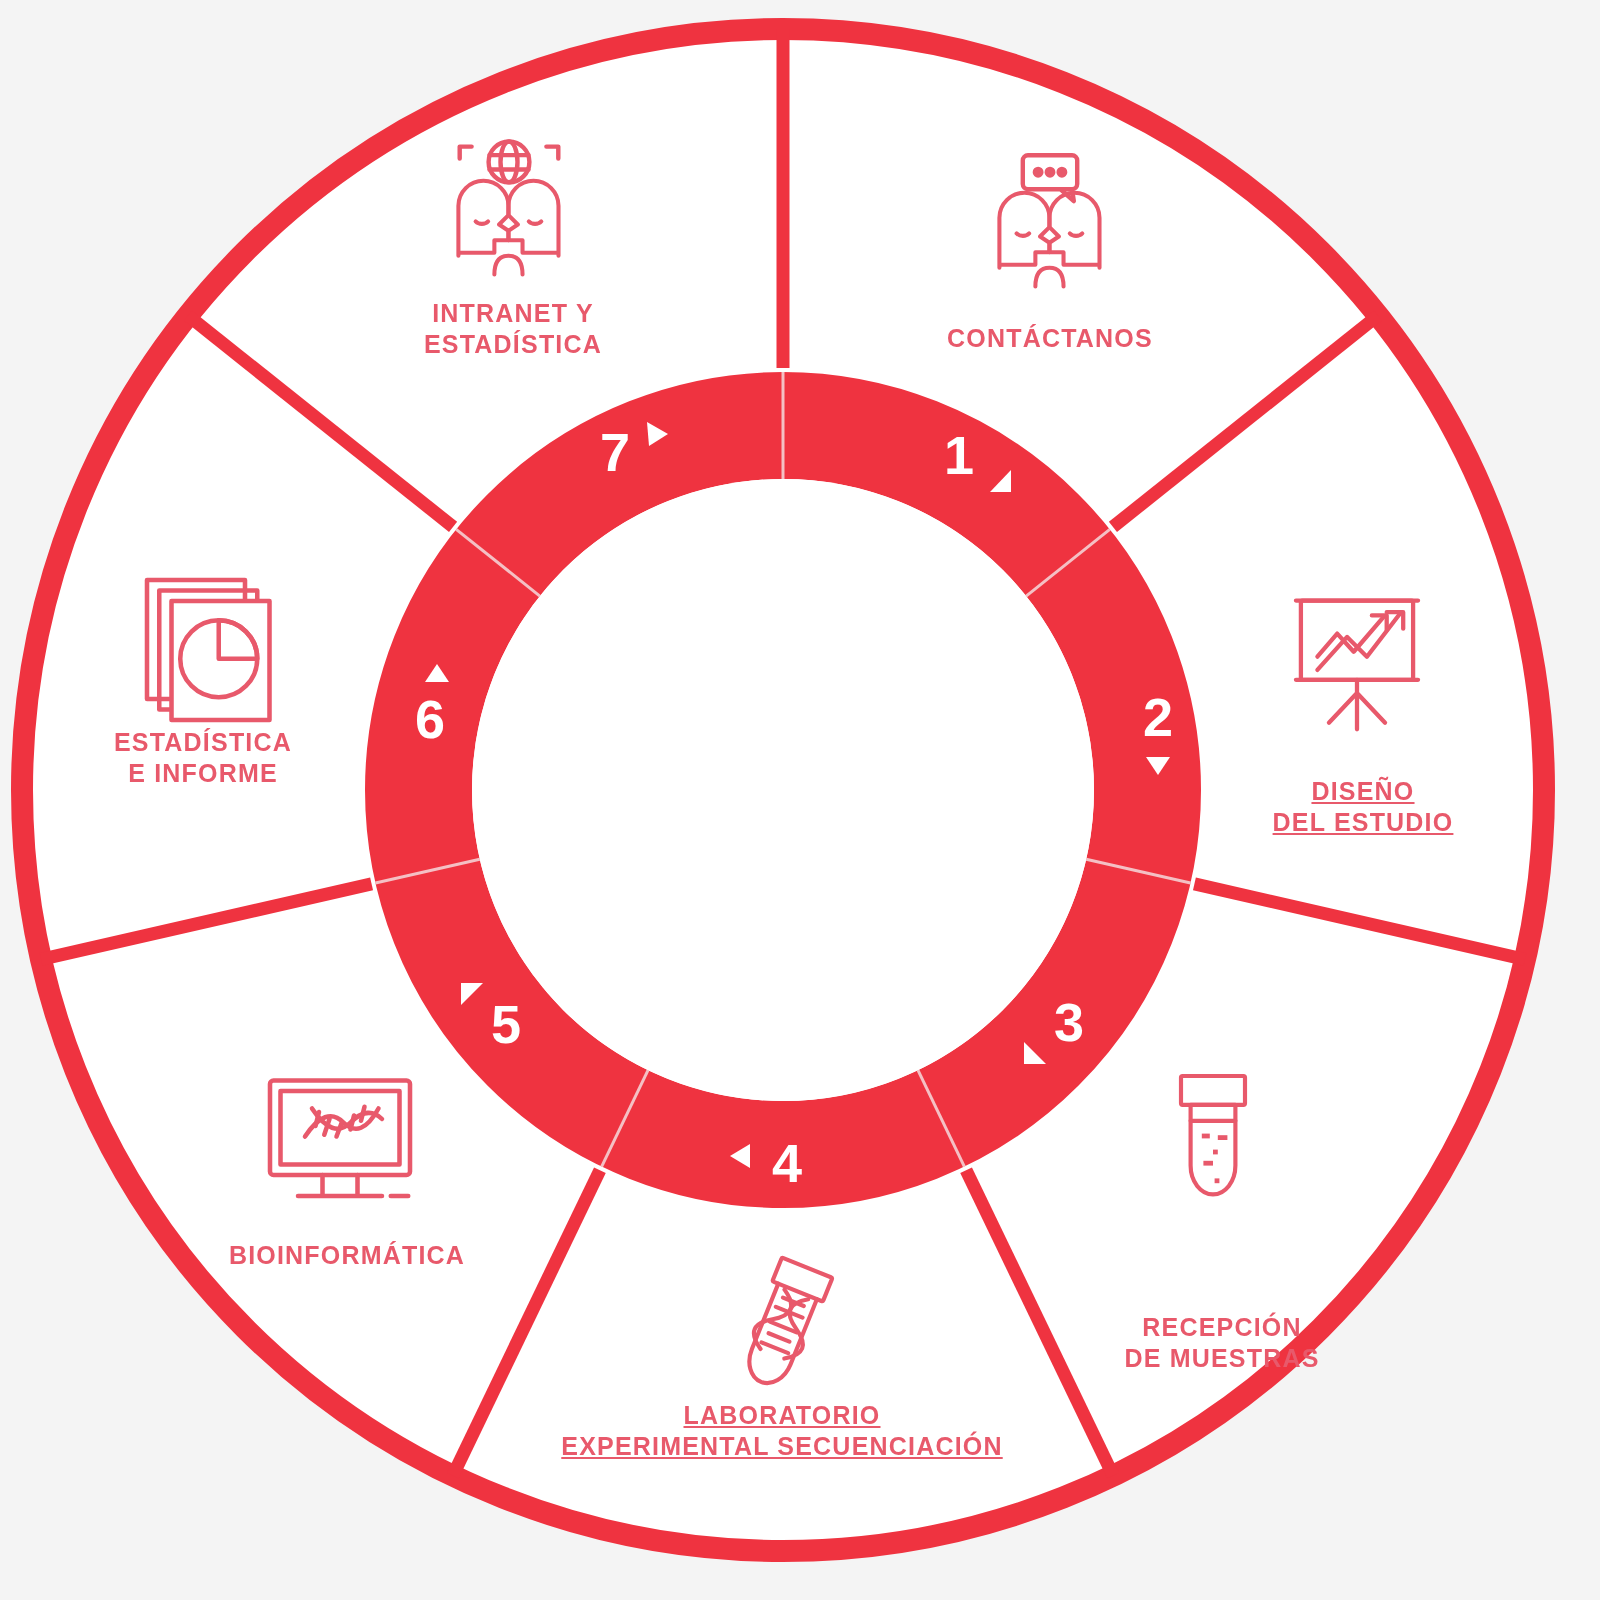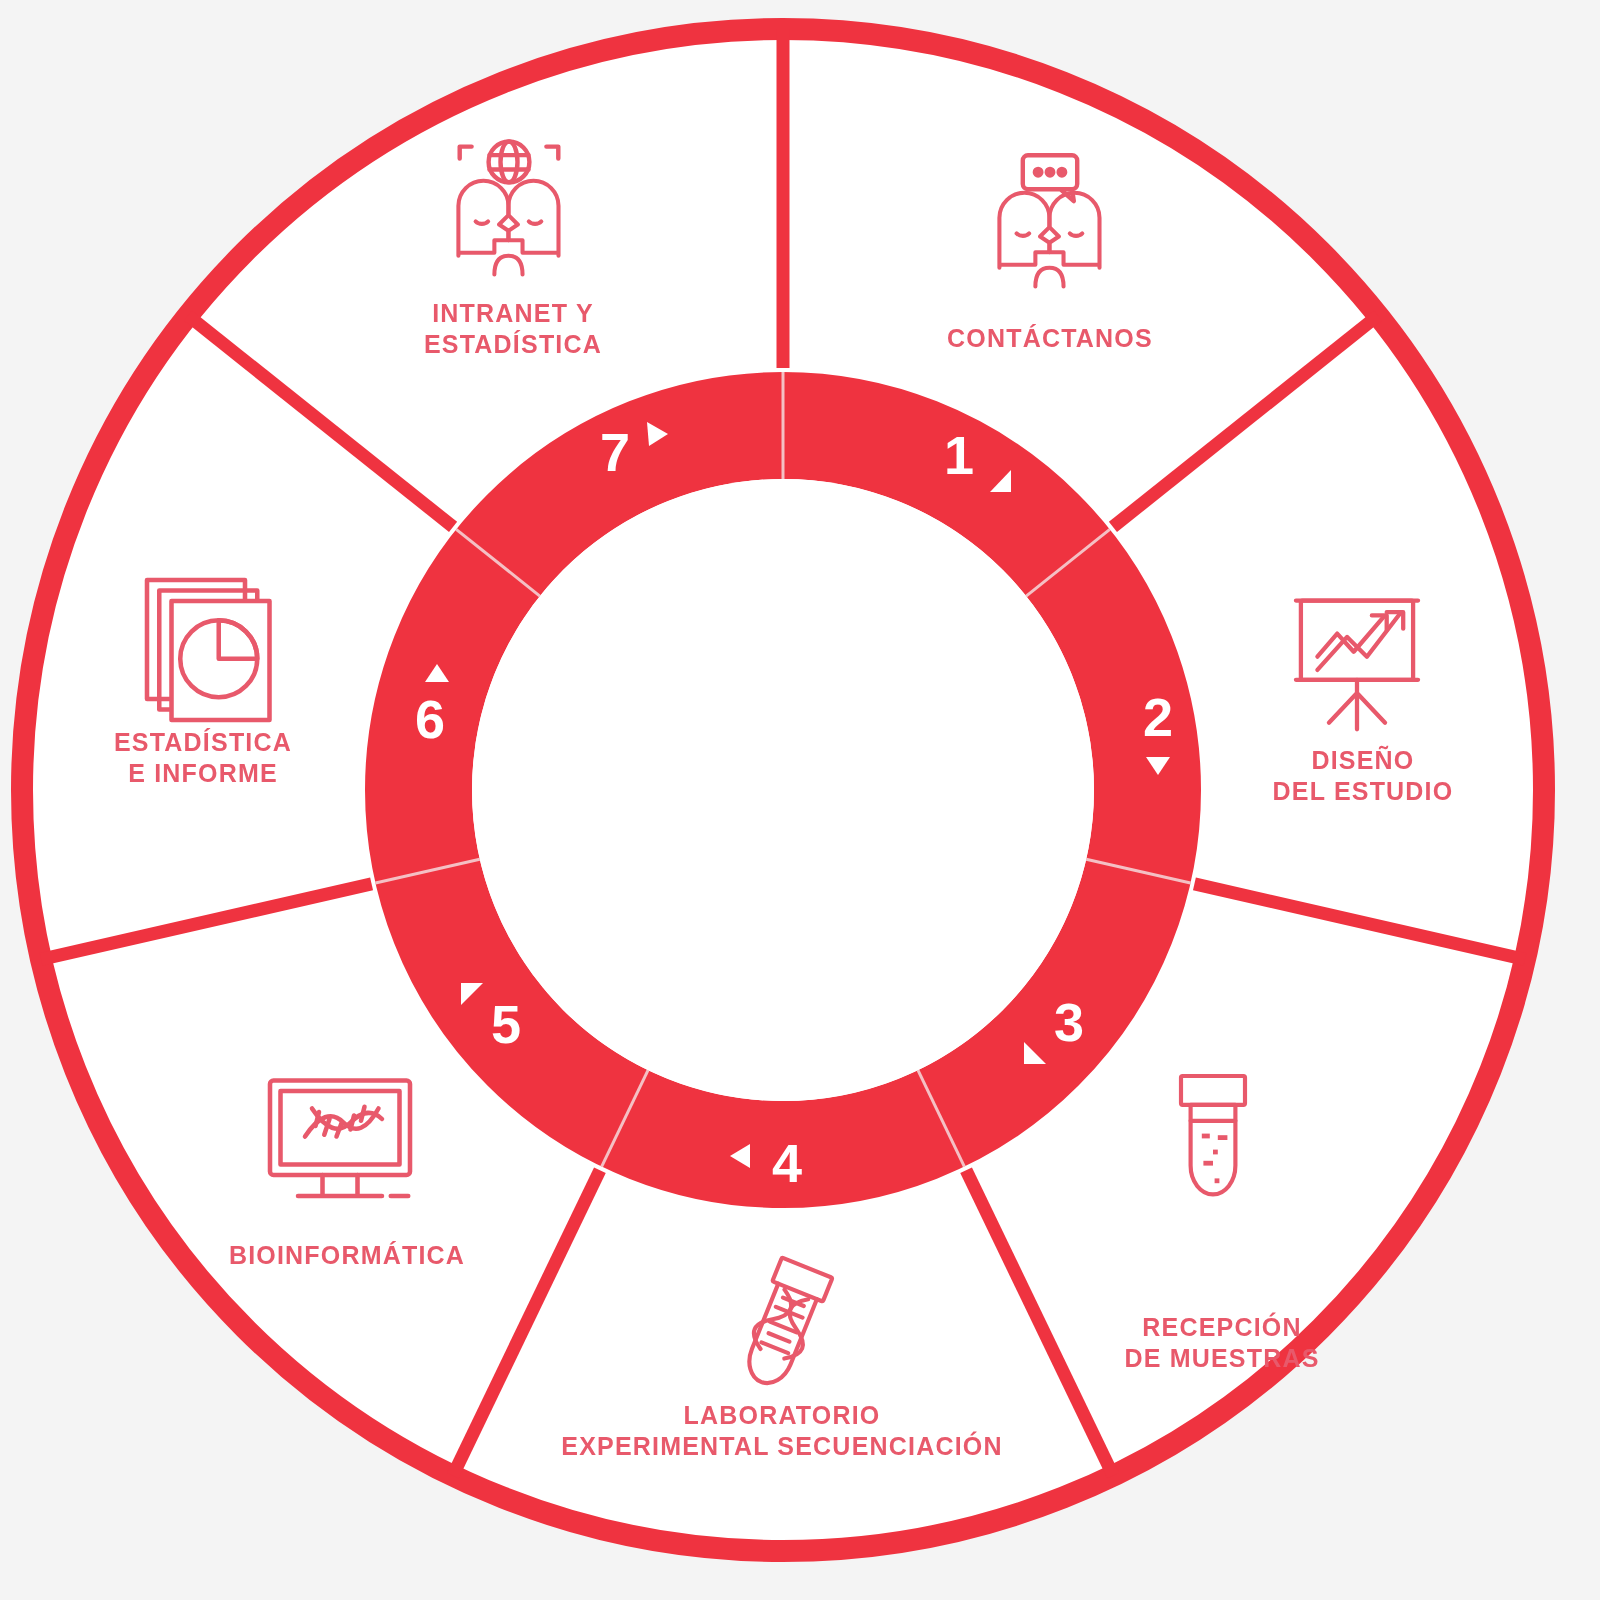--- a/index.html
+++ b/index.html
@@ -105,21 +105,21 @@
         <svg width="165" height="165" viewBox="0 0 100 100" fill="none" stroke="#e8596b" stroke-width="2.6" stroke-linecap="round" stroke-linejoin="round">
           <rect x="16" y="14" width="68" height="48" rx="1"></rect>
           <path d="M13 14 H87 M13 62 H87"></path>
           <path d="M50 62 V92 M50 70 L33 88 M50 70 L67 88"></path>
           <path d="M26 48 L38 34 L48 45 L66 24"></path>
           <path d="M59 23 H68 V32"></path>
           <path d="M26 56 L44 36 L56 48 L76 22"></path>
           <path d="M68 21 H78 V31"></path>
         </svg>
       </div>
-      <div class="seg-label" style="left: 1363px; top: 745px;">DISEÑO
+      <div class="seg-label" style="left: 1363px; top: 776px; text-decoration: underline;">DISEÑO
 DEL ESTUDIO</div>
       <div class="seg-icon" style="left: 1213px; top: 1140px;">
         <svg width="160" height="160" viewBox="0 0 100 100" fill="none" stroke="#e8596b" stroke-width="2.6" stroke-linecap="round" stroke-linejoin="round">
           <rect x="30" y="10" width="40" height="18" rx="1"></rect>
           <path d="M36 28 h28 v10 H36 z"></path>
           <path d="M36 38 v28 a14 18 0 0 0 28 0 V38"></path>
           <rect x="43" y="46" width="5" height="3" fill="#e8596b" stroke="none"></rect>
           <rect x="53" y="47" width="6" height="3" fill="#e8596b" stroke="none"></rect>
           <rect x="50" y="56" width="3" height="3" fill="#e8596b" stroke="none"></rect>
           <rect x="44" y="63" width="6" height="3" fill="#e8596b" stroke="none"></rect>
@@ -132,21 +132,21 @@
         <svg width="160" height="160" viewBox="0 0 100 100" fill="none" stroke="#e8596b" stroke-width="2.6" stroke-linecap="round" stroke-linejoin="round">
           <g transform="rotate(22 50 50)">
             <rect x="33" y="8" width="34" height="16" rx="1"></rect>
             <path d="M37 24 v44 a13 17 0 0 0 26 0 V24"></path>
             <path d="M42 26 q16 10 0 20 q-16 10 0 20"></path>
             <path d="M58 26 q-16 10 0 20 q16 10 0 20"></path>
             <path d="M43 31 H57 M41 38 H59 M41 48 H59 M43 55 H57 M41 62 H59"></path>
           </g>
         </svg>
       </div>
-      <div class="seg-label" style="left: 782px; top: 1400px;">LABORATORIO
+      <div class="seg-label" style="left: 782px; top: 1400px; text-decoration: underline;">LABORATORIO
 EXPERIMENTAL SECUENCIACIÓN</div>
       <div class="seg-icon" style="left: 340px; top: 1140px;">
         <svg width="175" height="175" viewBox="0 0 100 100" fill="none" stroke="#e8596b" stroke-width="2.6" stroke-linecap="round" stroke-linejoin="round">
           <rect x="10" y="16" width="80" height="54" rx="2"></rect>
           <rect x="16" y="22" width="68" height="42"></rect>
           <path d="M40 70 v12 M60 70 v12 M26 82 H74"></path>
           <path d="M79 82 h10"></path>
           <g transform="translate(0,-2)">
             <path d="M30 50 q12 -18 22 -8 q10 10 20 -8"></path>
             <path d="M34 34 q12 18 22 8 q10 -10 18 -2"></path>

